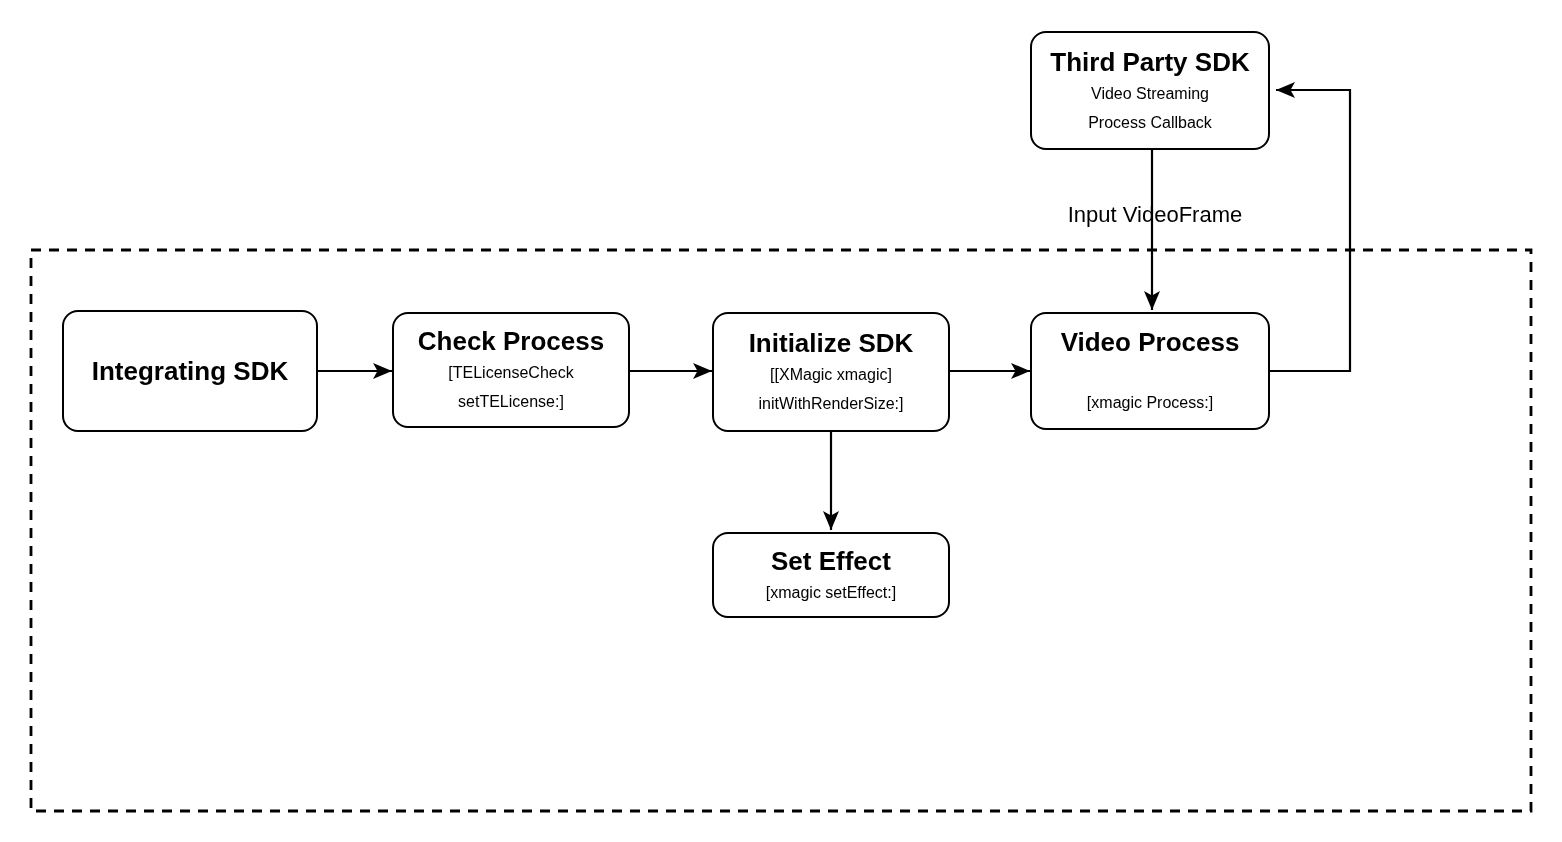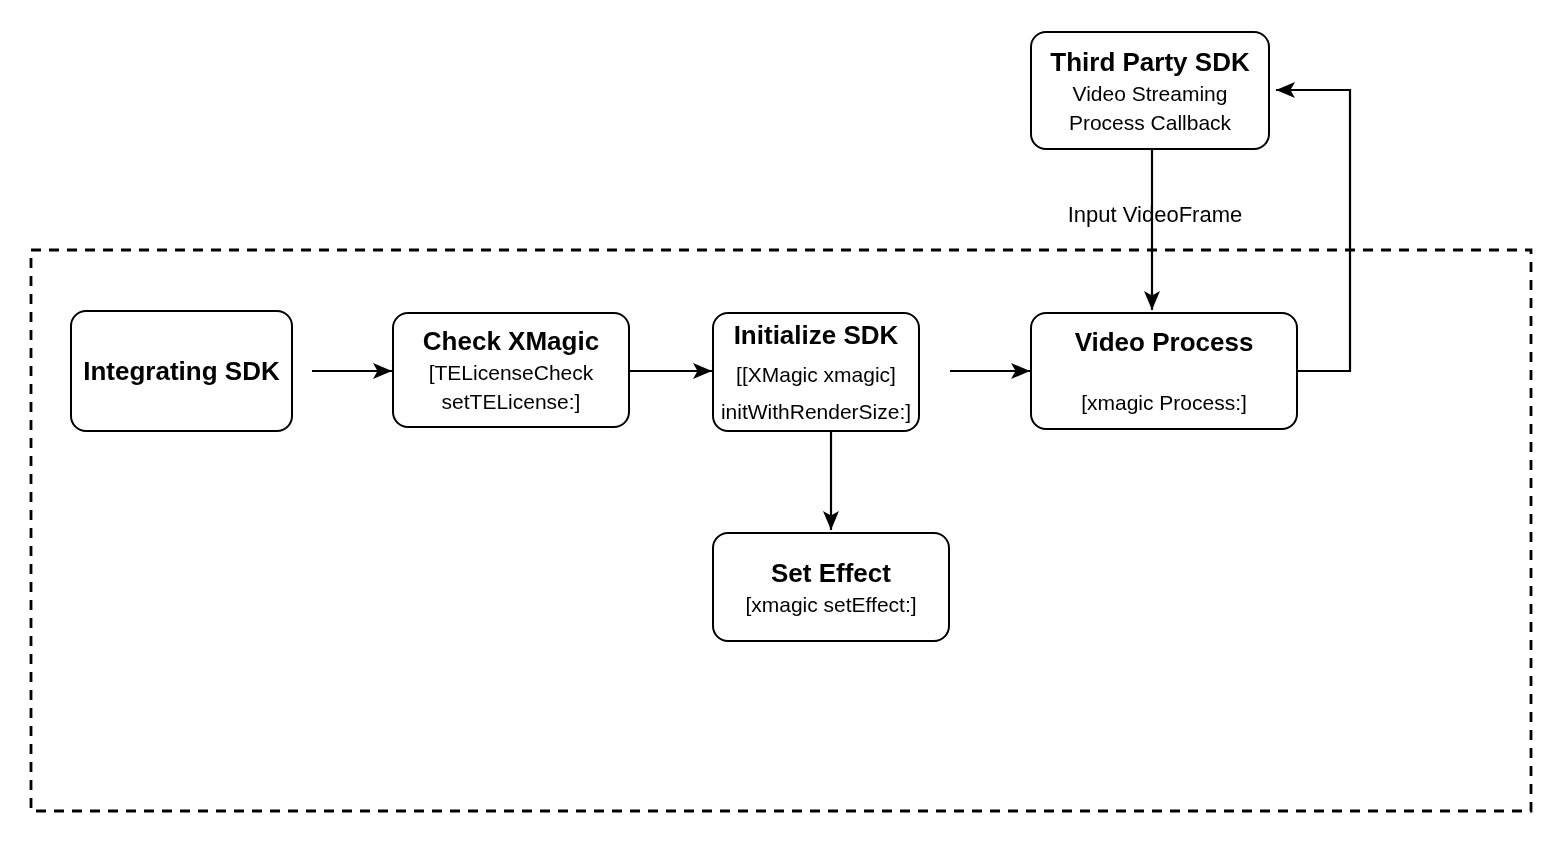--- a/index.html
+++ b/index.html
@@ -48,21 +48,21 @@
     justify-content: center;
     text-align: center;
   }
   .node-title {
     font-weight: bold;
     font-size: 26px;
     line-height: 34px;
     white-space: nowrap;
   }
   .node-sub {
-    font-size: 21px;
+    font-size: 16px;
     line-height: 29px;
     white-space: nowrap;
   }
   .edge-label {
     position: absolute;
     font-size: 22px;
     line-height: 26px;
     text-align: center;
     white-space: nowrap;
   }
@@ -95,42 +95,42 @@
     <line class="wire" x1="1152" y1="150" x2="1152" y2="310" marker-end="url(#arrow)"></line>
     <polyline class="wire" points="1270,371 1350,371 1350,90 1276,90" marker-end="url(#arrow)"></polyline>
   </svg>
 
   <div class="node" style="left:1030px; top:31px; width:240px; height:119px;">
     <div class="node-title">Third Party SDK</div>
     <div class="node-sub">Video Streaming</div>
     <div class="node-sub">Process Callback</div>
   </div>
 
-  <div class="node" style="left:70px; top:310px; width:223px; height:122px;">
+  <div class="node" style="left:62px; top:310px; width:256px; height:122px;">
     <div class="node-title">Integrating SDK</div>
   </div>
 
   <div class="node" style="left:392px; top:312px; width:238px; height:116px;">
-    <div class="node-title">Check XMagic</div>
+    <div class="node-title">Check Process</div>
     <div class="node-sub">[TELicenseCheck</div>
     <div class="node-sub">setTELicense:]</div>
   </div>
 
-  <div class="node" style="left:712px; top:312px; width:208px; height:120px;gap:8px;">
+  <div class="node" style="left:712px; top:312px; width:238px; height:120px;">
     <div class="node-title">Initialize SDK</div>
     <div class="node-sub">[[XMagic xmagic]</div>
     <div class="node-sub">initWithRenderSize:]</div>
   </div>
 
-  <div class="node" style="left:1030px; top:312px; width:268px; height:118px;gap:29px;">
+  <div class="node" style="left:1030px; top:312px; width:240px; height:118px;gap:29px;">
     <div class="node-title">Video Process</div>
     <div class="node-sub">[xmagic Process:]</div>
   </div>
 
-  <div class="node" style="left:712px; top:532px; width:238px; height:110px;">
+  <div class="node" style="left:712px; top:532px; width:238px; height:86px;">
     <div class="node-title">Set Effect</div>
     <div class="node-sub">[xmagic setEffect:]</div>
   </div>
 
   <div class="edge-label" style="left:1035px; top:202px; width:240px;">Input VideoFrame</div>
 
 
 
 </div>
 

